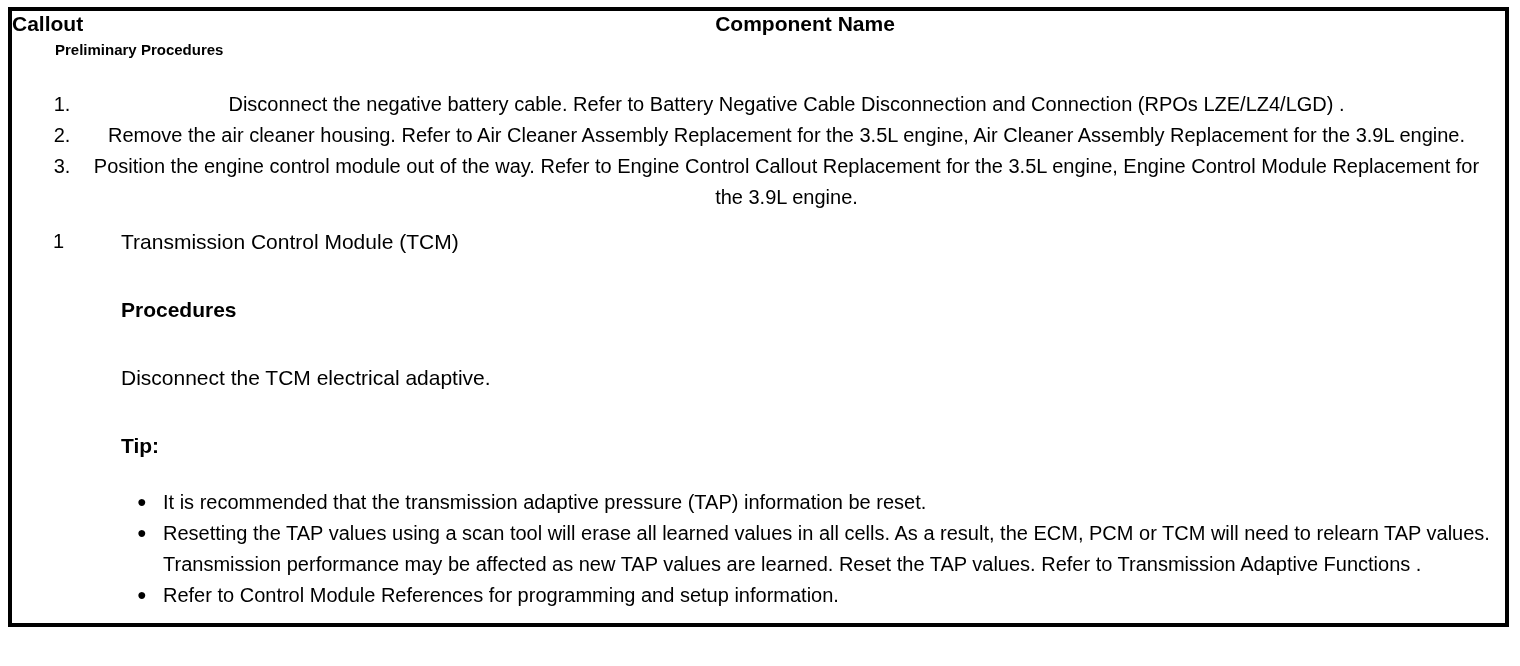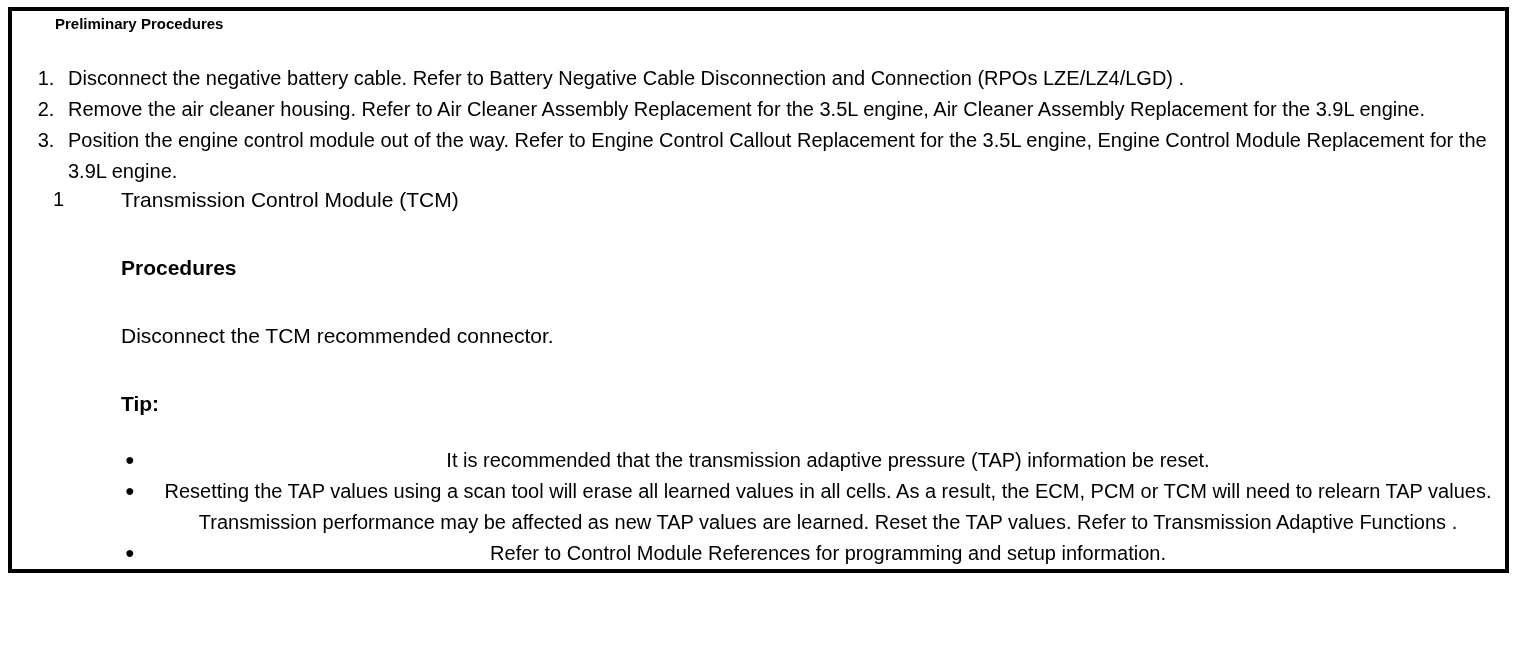--- a/index.html
+++ b/index.html
@@ -68,24 +68,25 @@
     border-bottom: 3px solid #000;
     padding: 10px 12px 12px 12px;
   }
   .prelim-title {
     font-weight: bold;
     font-size: 15px;
     line-height: 26px;
     margin: 0 0 26px 43px;
   }
   ol.prelim-list {
-    margin: 0;
+    margin: 16px;
     padding: 0 0 0 48px;
     list-style-position: outside;
     list-style-type: decimal;
+    text-align: center;
   }
   ol.prelim-list > li {
     font-size: 20px;
     line-height: 31px;
     padding-left: 8px;
     margin: 0;
   }
 
   
   .num-cell {
@@ -100,24 +101,23 @@
   }
   .body-line {
     font-size: 21px;
     line-height: 26px;
     margin: 0 0 42px 16px;
   }
   .body-line.b-bold { font-weight: bold; }
   .body-line.tip-line { margin-bottom: 28px; }
 
   ul.tip-list {
-    margin: 0;
+    margin: 12px;
     padding: 0;
     list-style: none;
-    text-align: center;
   }
   ul.tip-list > li {
     position: relative;
     font-size: 20px;
     line-height: 31px;
     padding-left: 46px;
     margin: 0;
   }
   ul.tip-list > li::before {
     content: "\25CF";
@@ -133,38 +133,42 @@
 
 <div class="page">
 
   <table class="svc-table">
     <colgroup>
       <col class="c-callout">
       <col class="c-name">
     </colgroup>
     <tbody>
 
+      <tr>
+        <th class="hdr-cell hdr-callout">Callout</th>
+        <th class="hdr-cell hdr-name">Component Name</th>
+      </tr>
 
       <tr>
         <td class="prelim-cell" colspan="2">
           <div class="prelim-title">Preliminary Procedures</div>
           <ol class="prelim-list">
             <li>Disconnect the negative battery cable. Refer to Battery Negative Cable Disconnection and Connection (RPOs LZE/LZ4/LGD) .</li>
             <li>Remove the air cleaner housing. Refer to Air Cleaner Assembly Replacement for the 3.5L engine, Air Cleaner Assembly Replacement for the 3.9L engine.</li>
             <li>Position the engine control module out of the way. Refer to Engine Control Callout Replacement for the 3.5L engine, Engine Control Module Replacement for the 3.9L engine.</li>
           </ol>
         </td>
       </tr>
 
       <tr>
         <td class="num-cell">1</td>
         <td class="body-cell">
           <p class="body-line">Transmission Control Module (TCM)</p>
           <p class="body-line b-bold">Procedures</p>
-          <p class="body-line">Disconnect the TCM recommended connector.</p>
+          <p class="body-line">Disconnect the TCM electrical adaptive.</p>
           <p class="body-line b-bold tip-line">Tip:</p>
           <ul class="tip-list">
             <li>It is recommended that the transmission adaptive pressure (TAP) information be reset.</li>
             <li>Resetting the TAP values using a scan tool will erase all learned values in all cells. As a result, the ECM, PCM or TCM will need to relearn TAP values. Transmission performance may be affected as new TAP values are learned. Reset the TAP values. Refer to Transmission Adaptive Functions .</li>
             <li>Refer to Control Module References for programming and setup information.</li>
           </ul>
         </td>
       </tr>
 
     </tbody>

